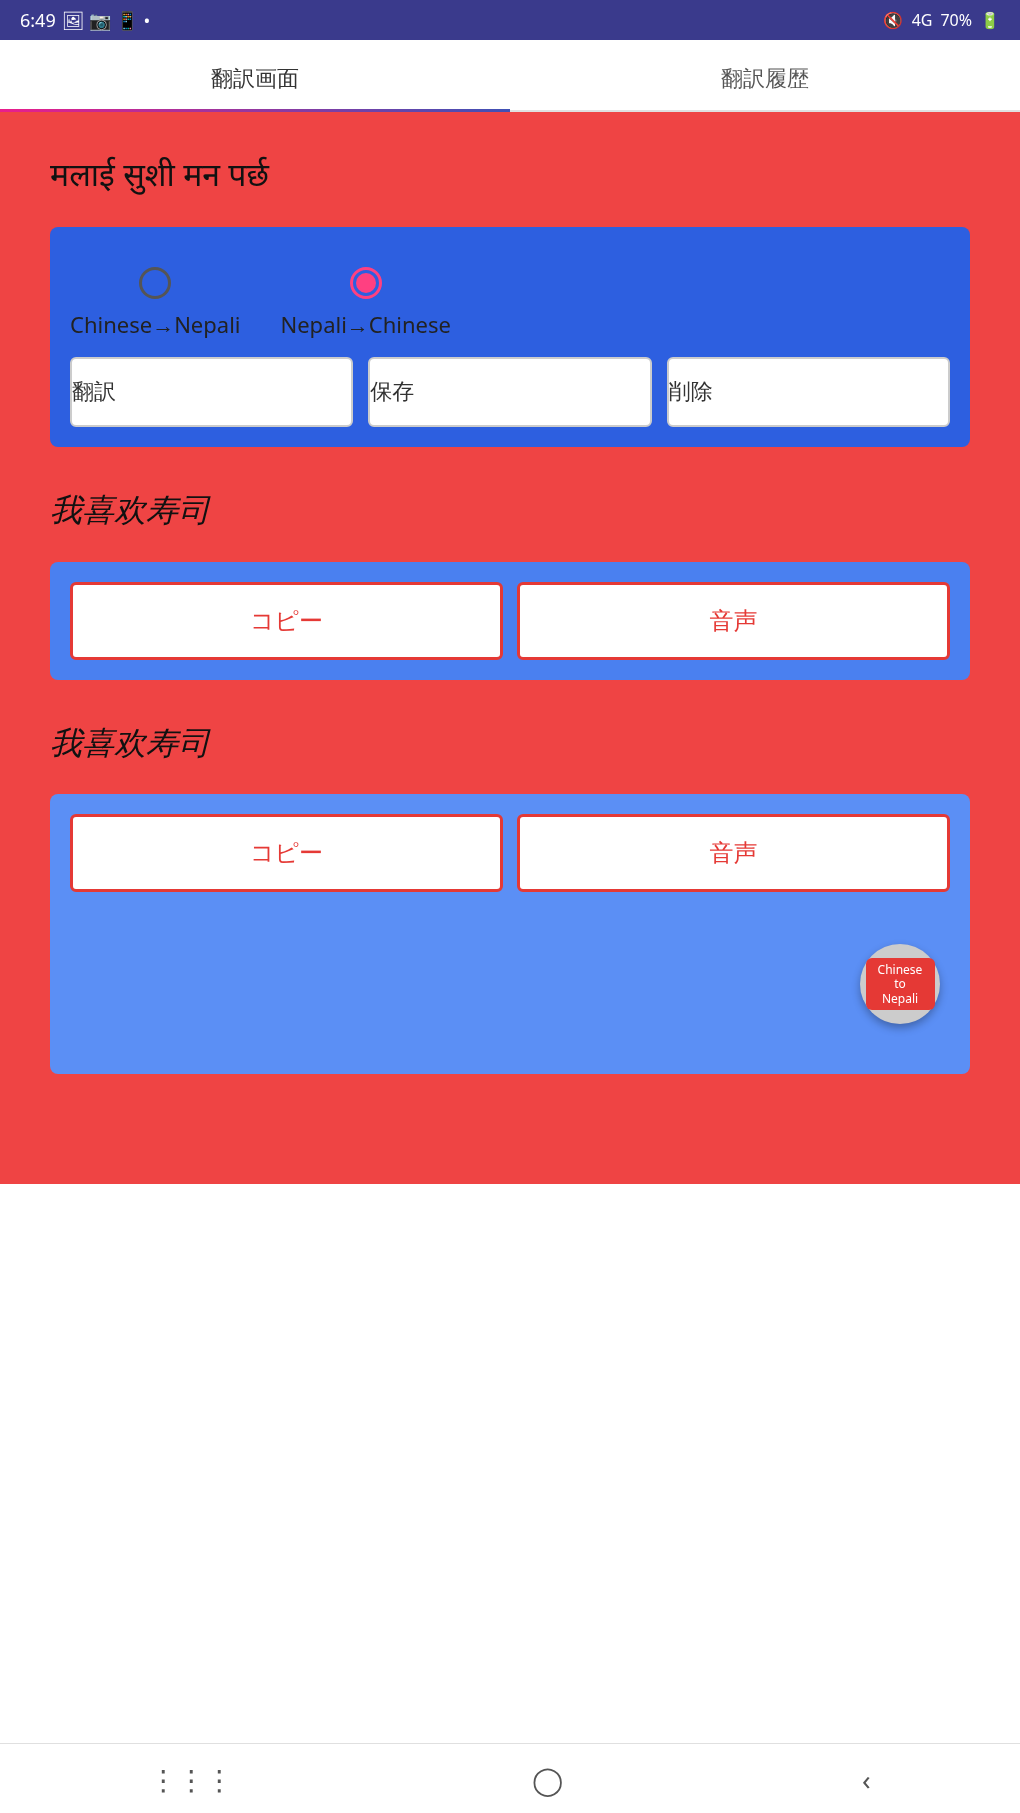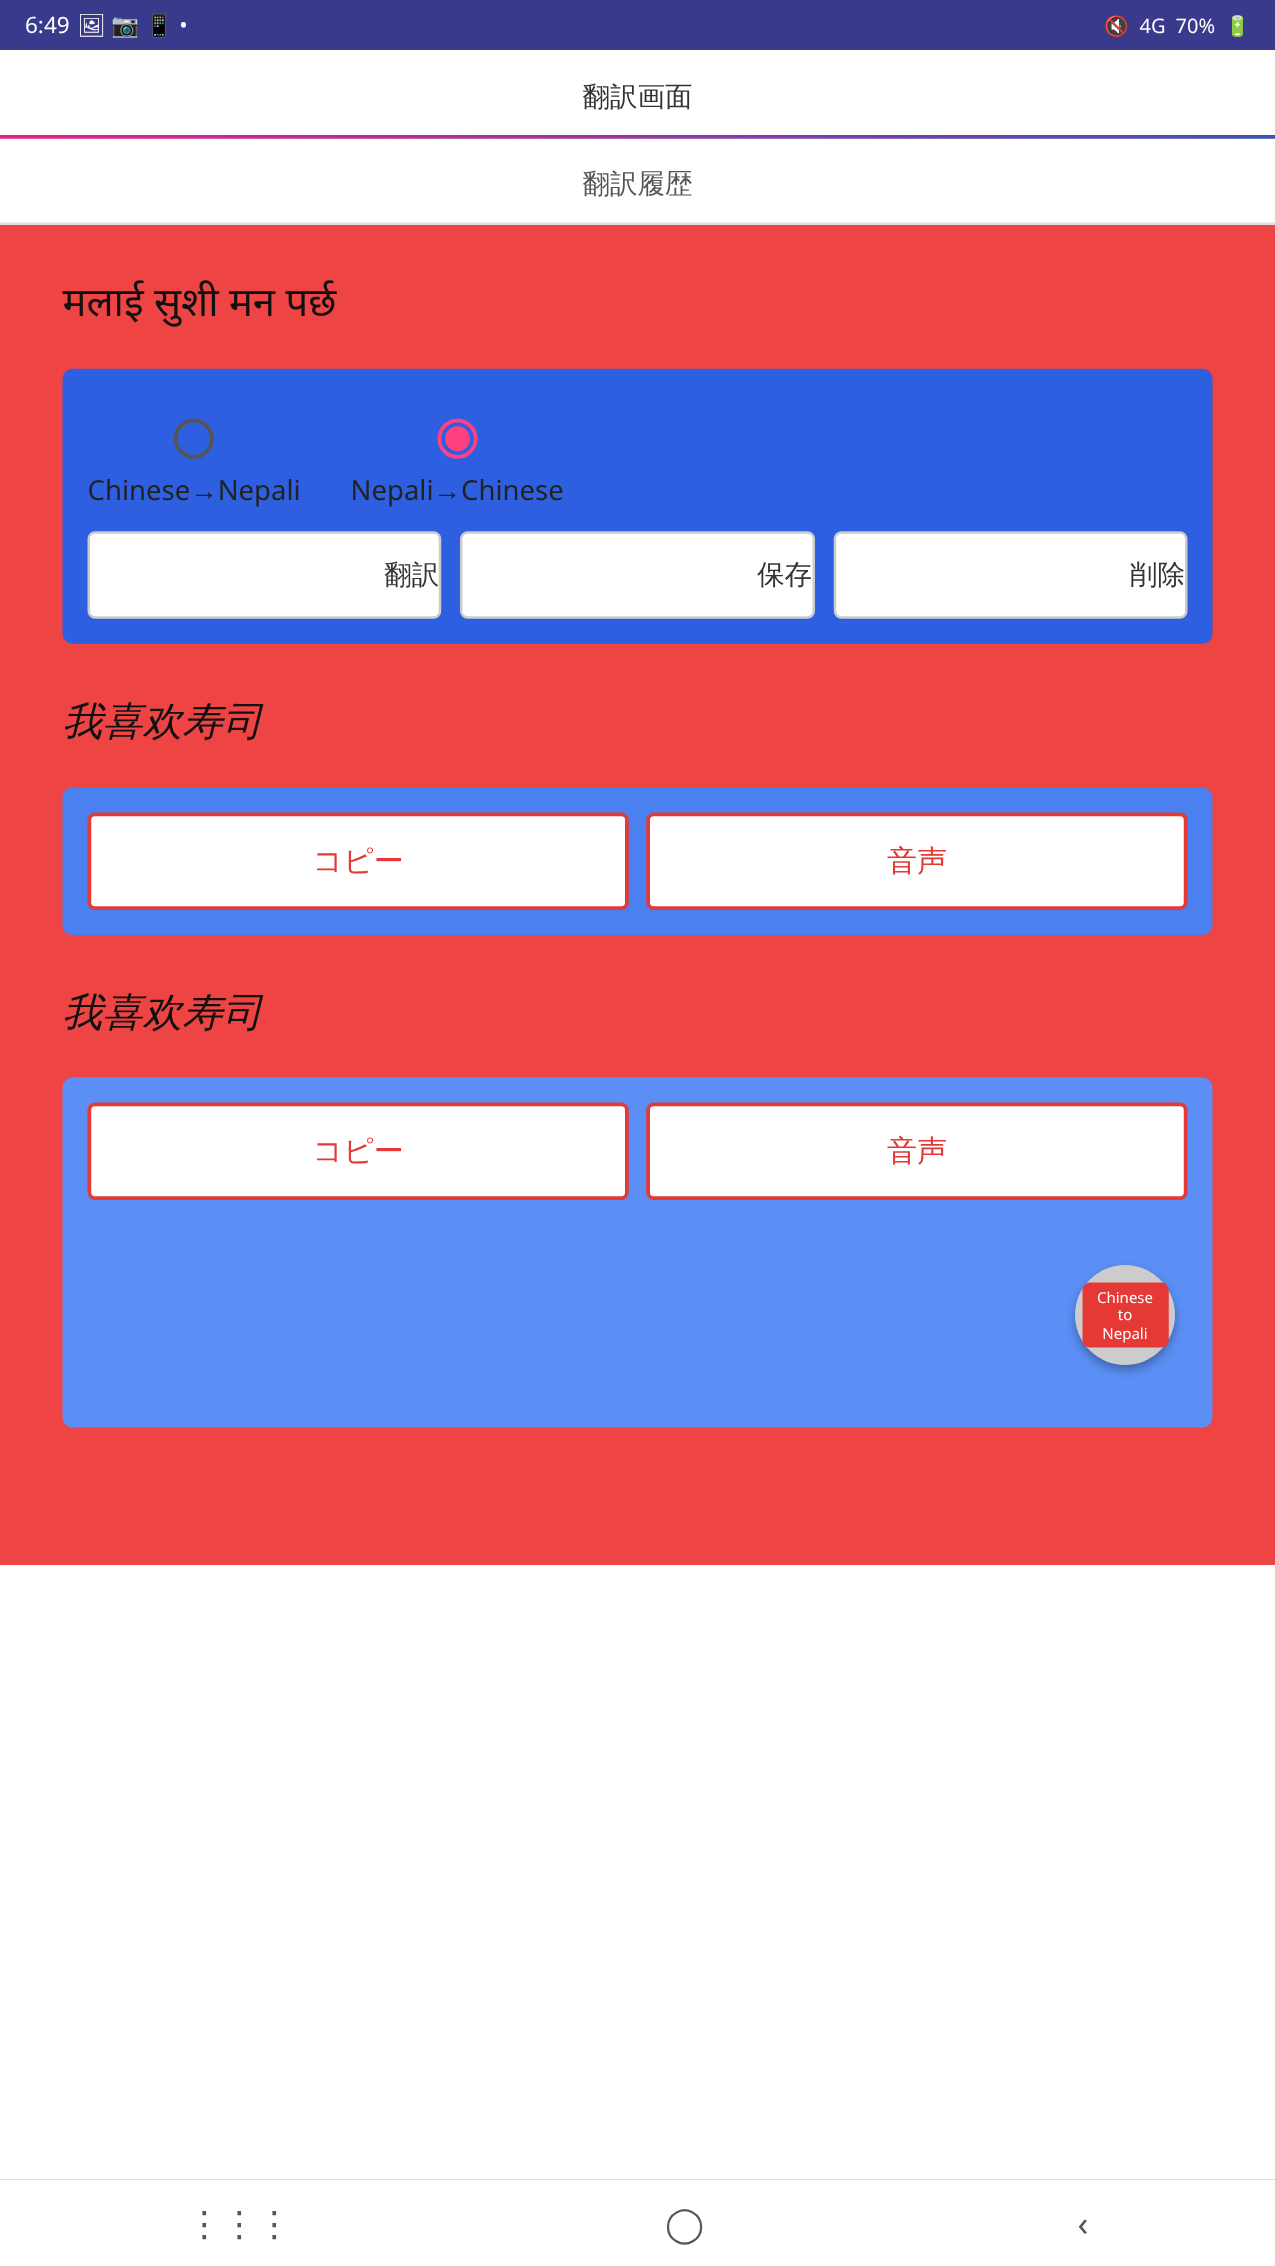--- a/index.html
+++ b/index.html
@@ -41,21 +41,20 @@
       gap: 8px;
       font-size: 16px;
     }
 
     
     .tab-bar {
       width: 100%;
       display: flex;
       border-bottom: 2px solid #e0e0e0;
       background: #ffffff;
-      flex-direction: column;
     }
 
     .tab-item {
       flex: 1;
       text-align: center;
       padding: 22px 0 16px;
       font-size: 22px;
       color: #555;
       cursor: pointer;
       position: relative;
@@ -155,21 +154,21 @@
     }
 
     .action-btn {
       flex: 1;
       padding: 18px 0;
       font-size: 22px;
       background: white;
       border: 2px solid #ccc;
       border-radius: 6px;
       cursor: pointer;
-      text-align: right;
+      text-align: left;
       color: #333;
     }
 
     
     .result-section {
       margin-bottom: 40px;
     }
 
     .chinese-text {
       font-size: 32px;

